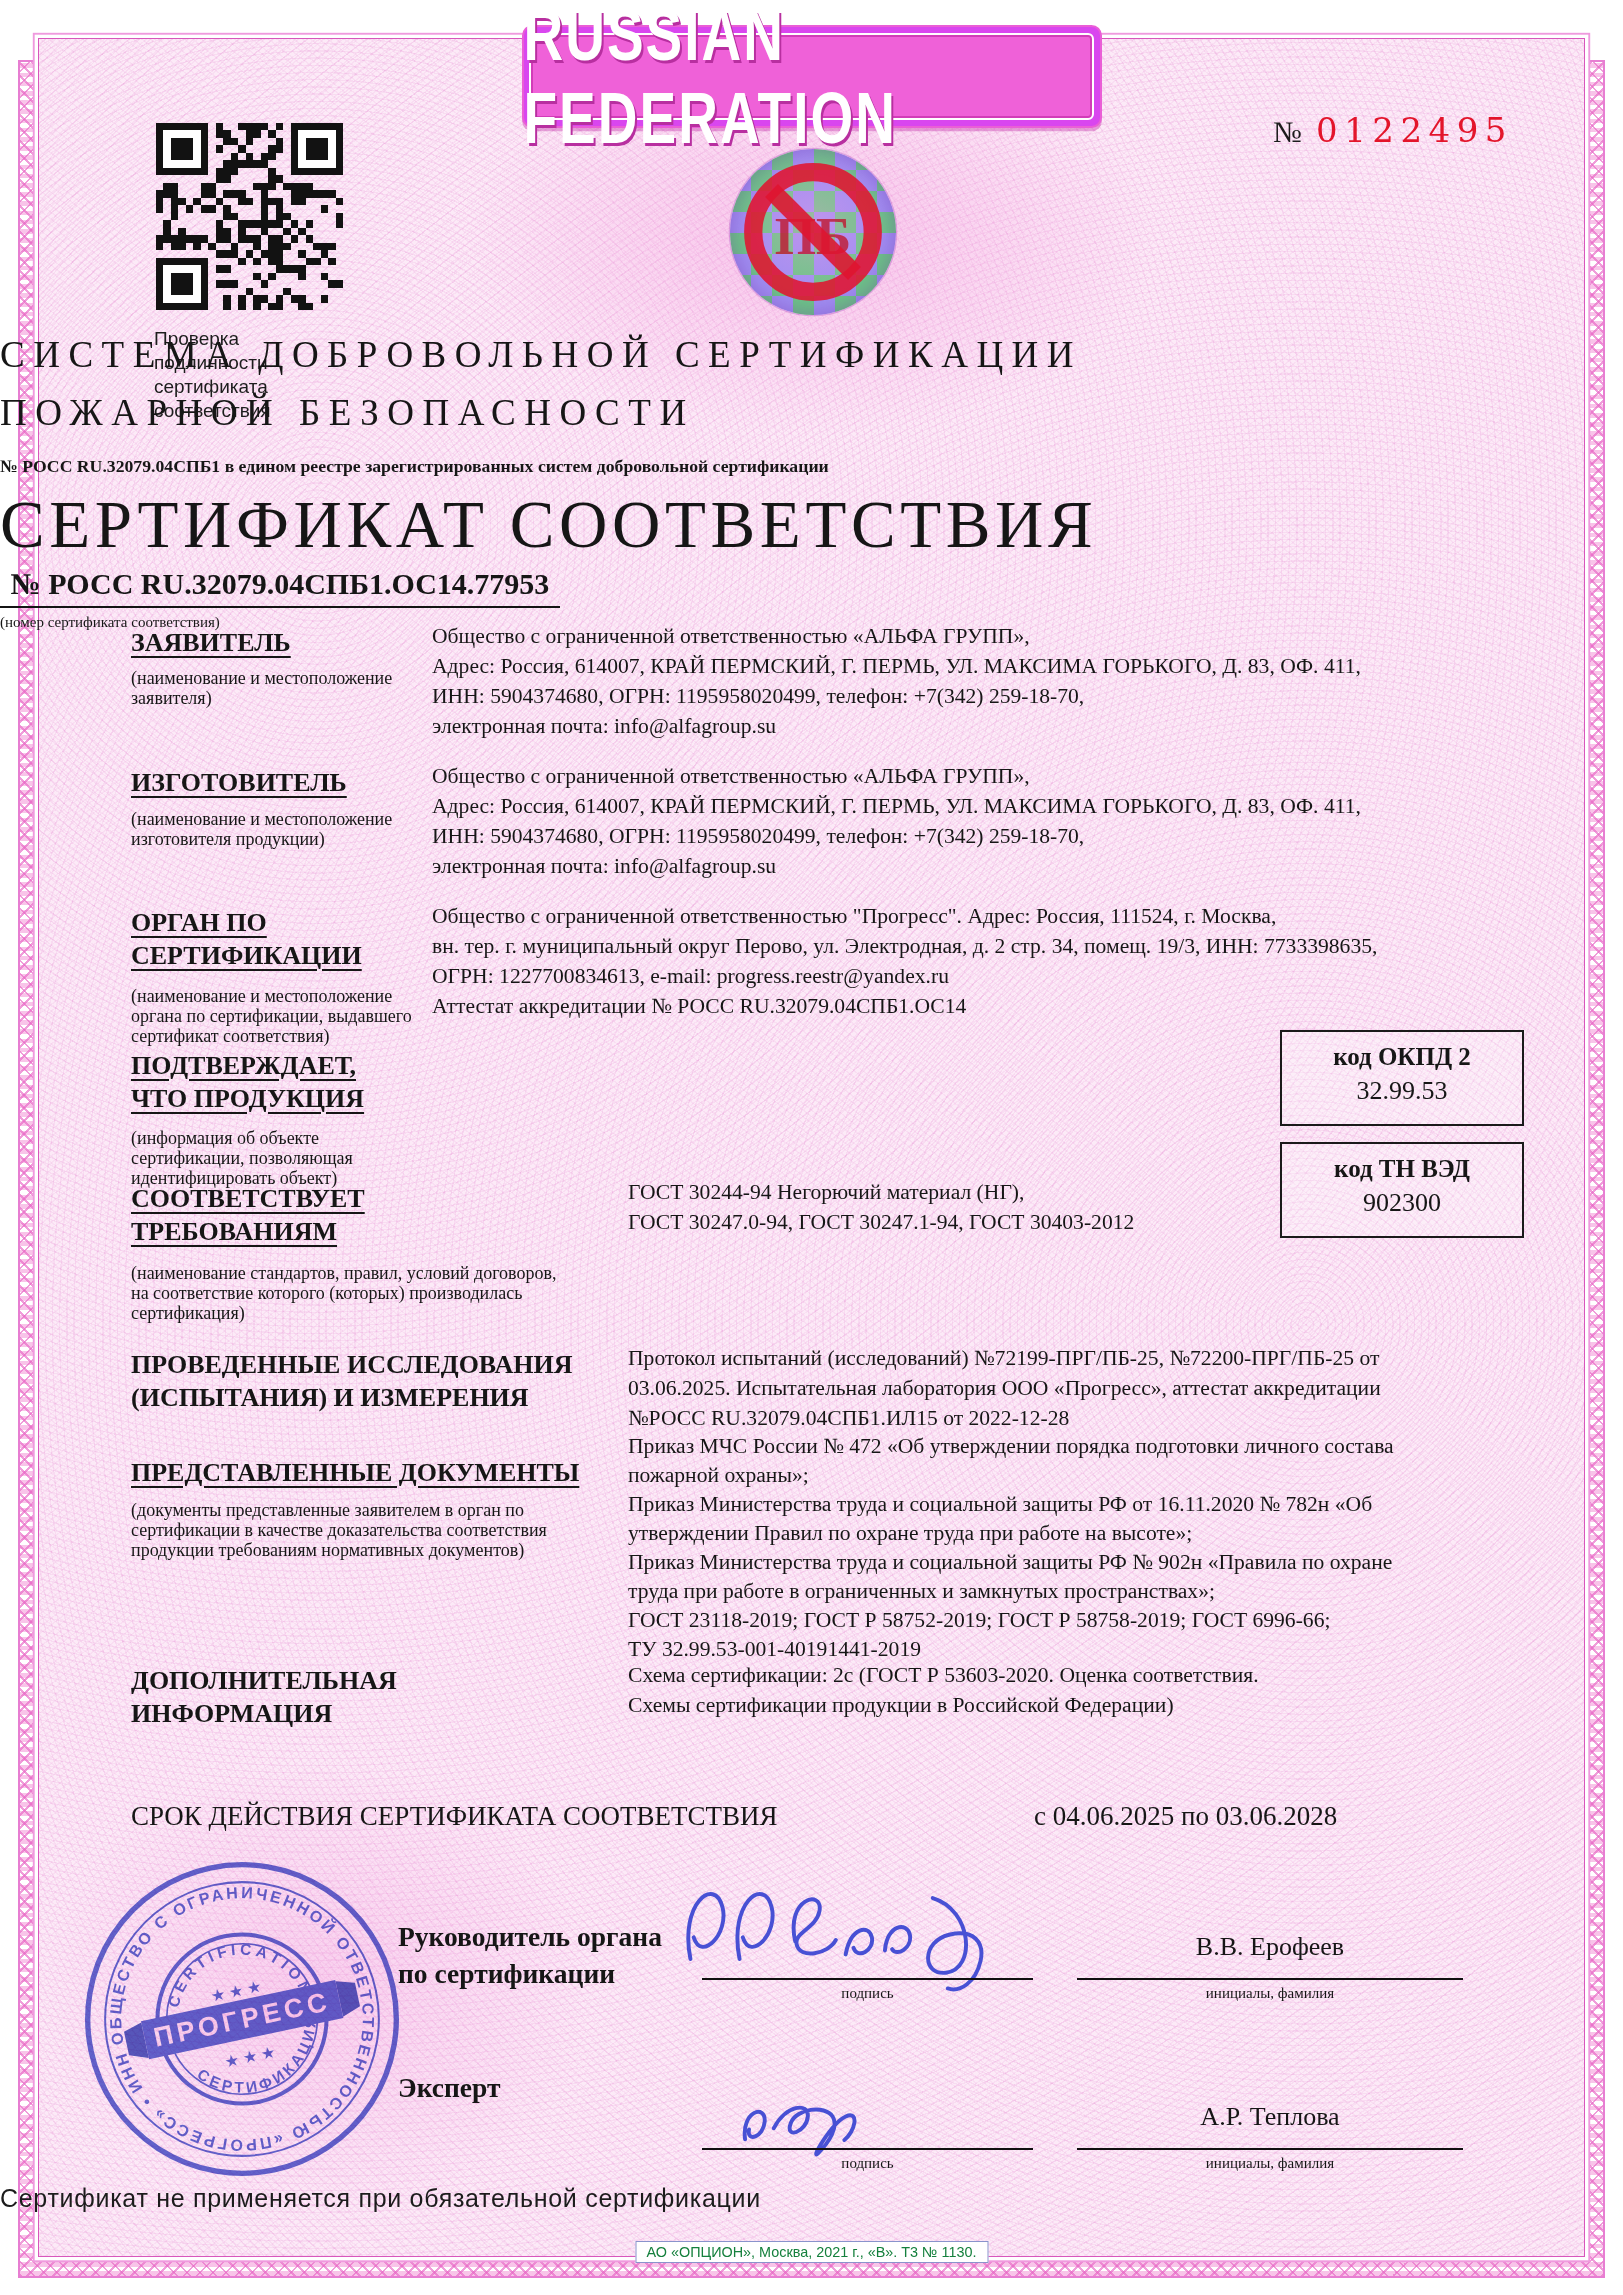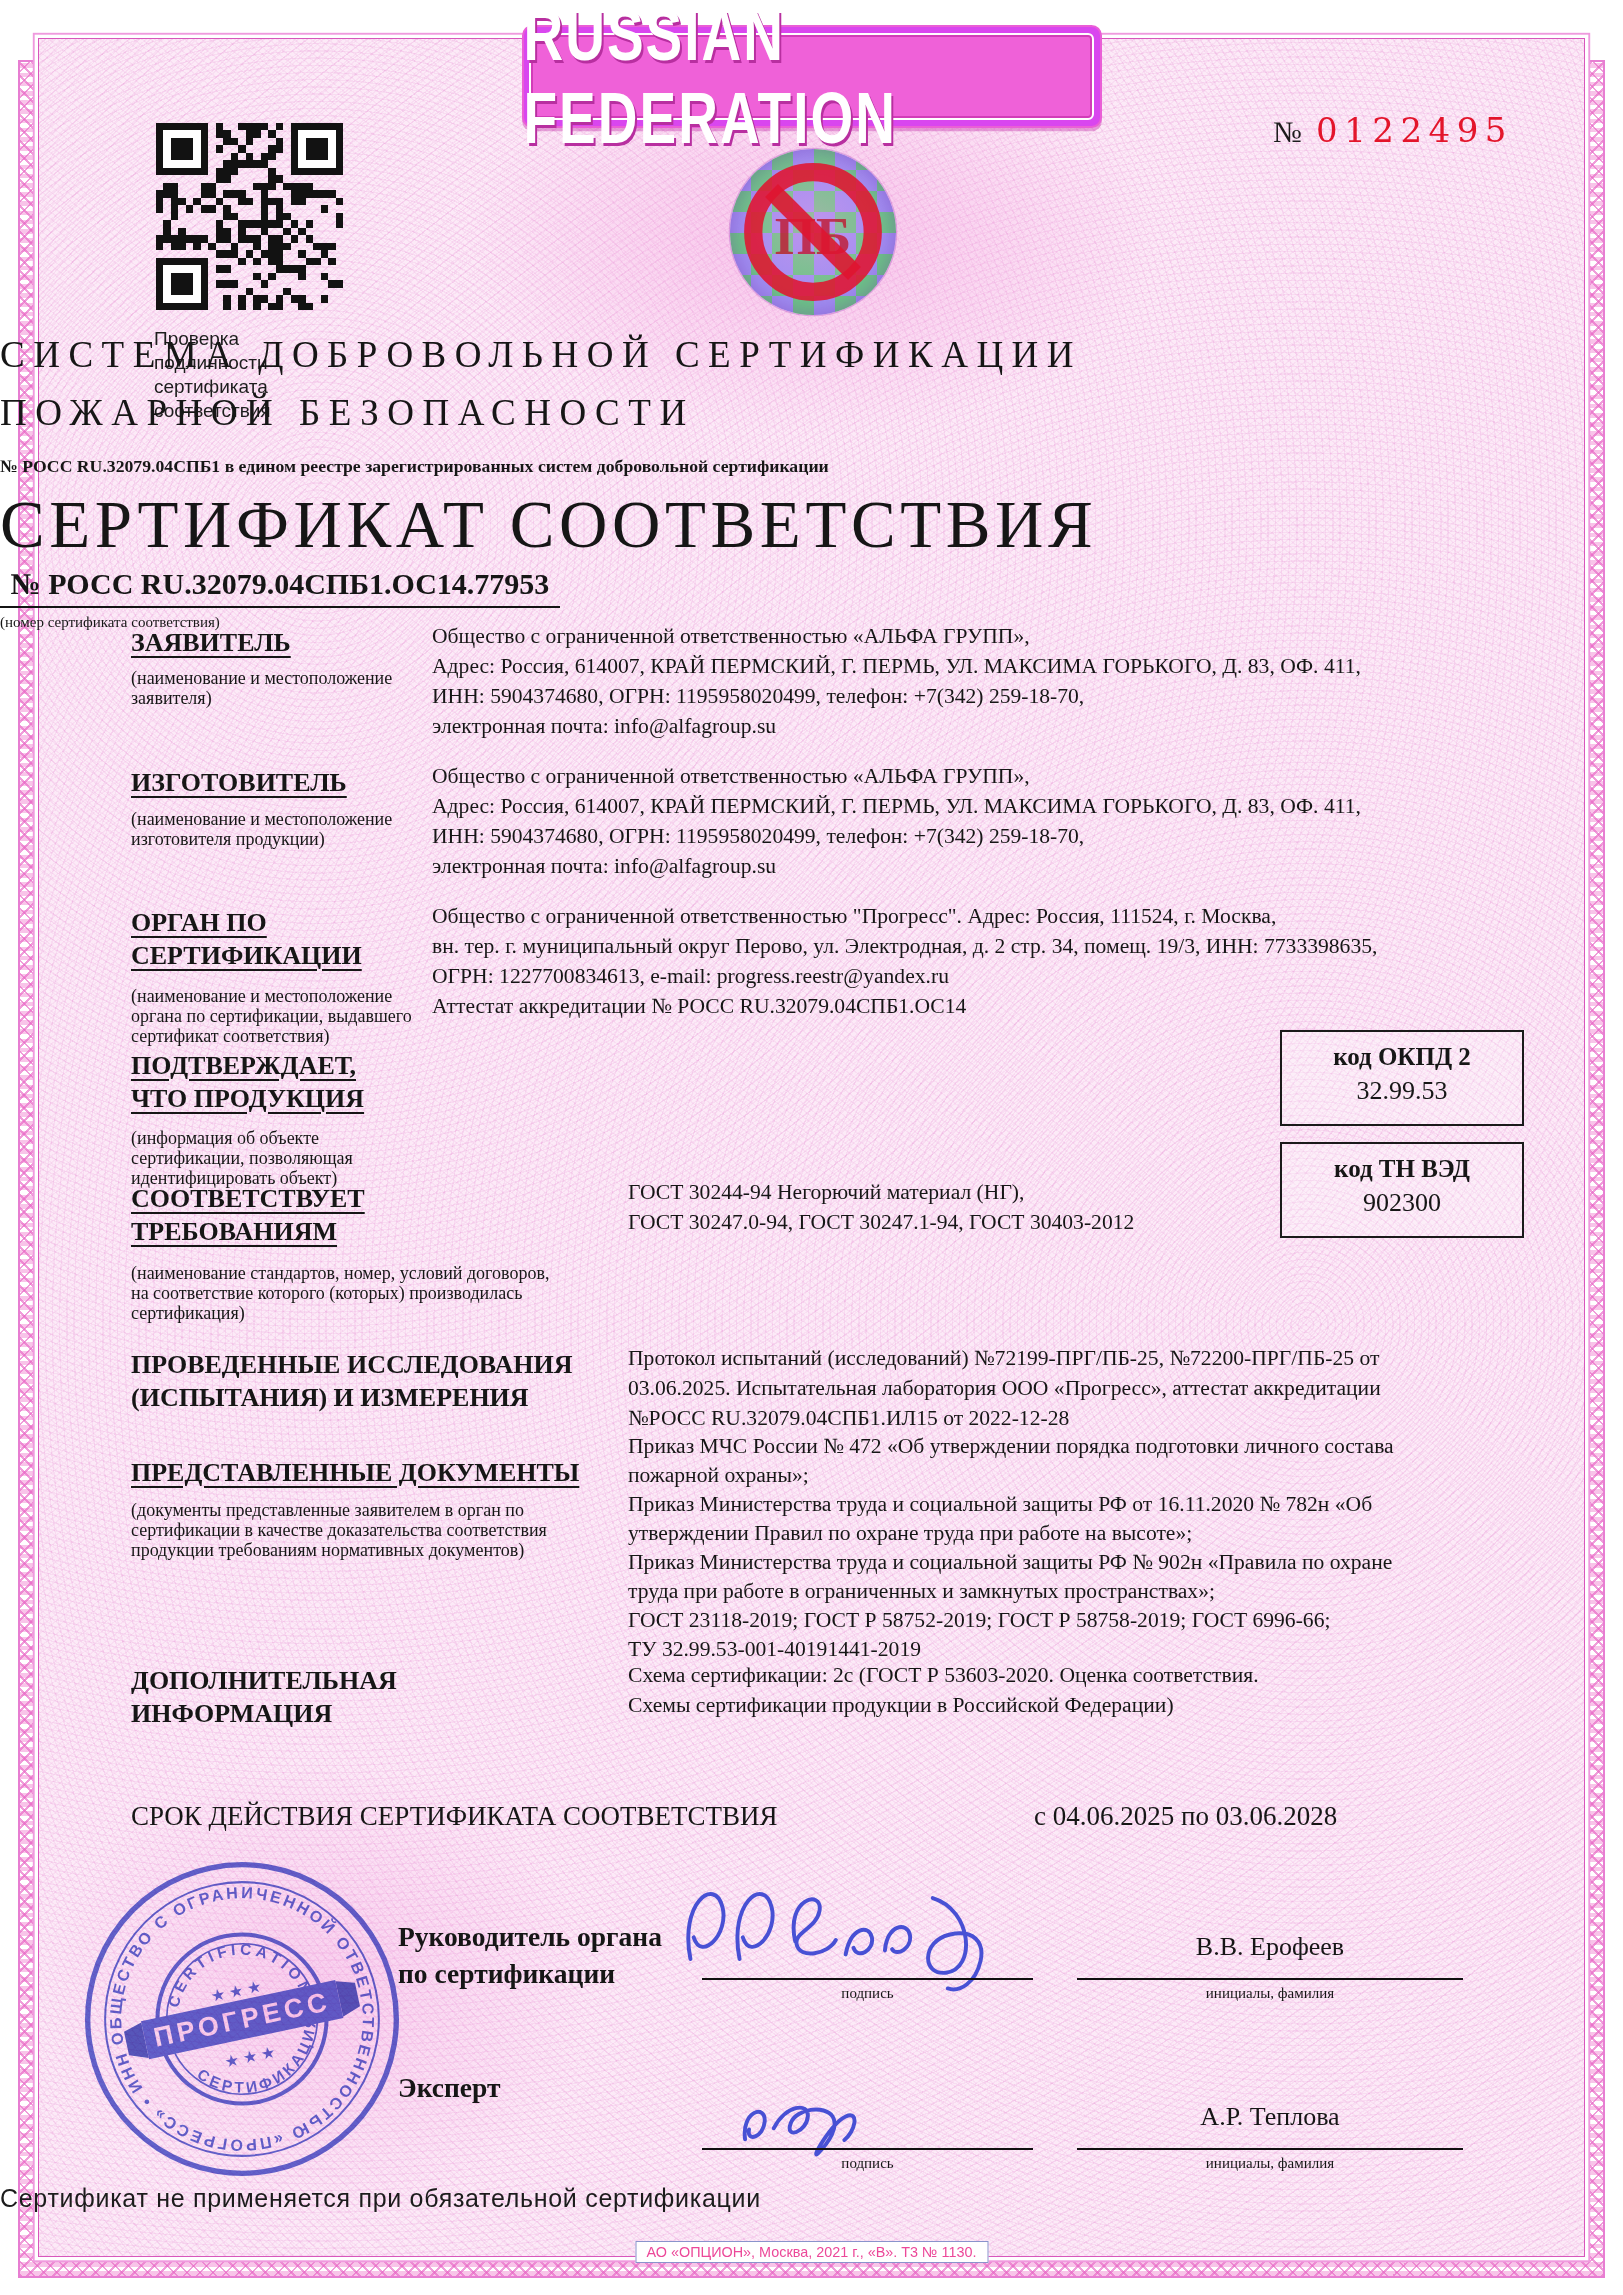--- a/index.html
+++ b/index.html
@@ -59,21 +59,21 @@
   .codebox .cv{font-size:26px;margin-top:5.2px}
   .validity-lab,.validity-val{font-weight:normal;font-size:27px}
   .sigline{height:0;border-top:2px solid #101010}
   .sigcap{font-size:15px;text-align:center}
   .signame{font-size:26px;text-align:center}
   .stamp{left:81px;top:1858px;width:322px;height:322px}
   .stamp svg{width:100%;height:100%;transform:rotate(-12deg);opacity:.85;mix-blend-mode:multiply}
   .sig-ink{stroke:#3440d0;stroke-width:6;fill:none;stroke-linecap:round;stroke-linejoin:round;opacity:.9}
   .footer-note{font-family:"Liberation Sans",sans-serif;font-size:25px;letter-spacing:0.7px;color:#1c1c1c}
   .imprint{left:50%;top:2241px;transform:translateX(-50%);font-family:"Liberation Sans",sans-serif;
-    font-size:14.4px;color:#ec4899;background:#fff;border:1.3px solid #8a93cc;padding:2px 10.5px;white-space:nowrap}
+    font-size:14.4px;color:#15803d;background:#fff;border:1.3px solid #8a93cc;padding:2px 10.5px;white-space:nowrap}
 </style>
 </head>
 <body>
 
 <div class="page">
   <div class="frame"></div>
   <div class="inner"></div>
 
   <div class="banner">
     <div class="banner-inner"></div>
@@ -347,21 +347,21 @@
     <div class="cl">код ОКПД 2</div>
     <div class="cv">32.99.53</div>
   </div>
   <div class="abs codebox" style="left:1280px;top:1142px">
     <div class="cl">код ТН ВЭД</div>
     <div class="cv">902300</div>
   </div>
 
   <div class="abs lab u pre" style="left:131px;top:1182px">СООТВЕТСТВУЕТ
 ТРЕБОВАНИЯМ</div>
-  <div class="abs sub pre" style="left:131px;top:1263px;width:458px">(наименование стандартов, номер, условий договоров,
+  <div class="abs sub pre" style="left:131px;top:1263px;width:458px">(наименование стандартов, правил, условий договоров,
 на соответствие которого (которых) производилась сертификация)</div>
   <div class="abs bodytx pre" style="left:628px;top:1177px;width:877px">ГОСТ 30244-94 Негорючий материал (НГ),
 ГОСТ 30247.0-94, ГОСТ 30247.1-94, ГОСТ 30403-2012</div>
 
   <div class="abs lab pre" style="left:131px;top:1348px;width:517px">ПРОВЕДЕННЫЕ ИССЛЕДОВАНИЯ
 (ИСПЫТАНИЯ) И ИЗМЕРЕНИЯ</div>
   <div class="abs bodytx pre" style="left:628px;top:1343px;width:903px">Протокол испытаний (исследований) №72199-ПРГ/ПБ-25, №72200-ПРГ/ПБ-25 от
 03.06.2025. Испытательная лаборатория ООО «Прогресс», аттестат аккредитации
 №РОСС RU.32079.04СПБ1.ИЛ15 от 2022-12-28</div>
 

